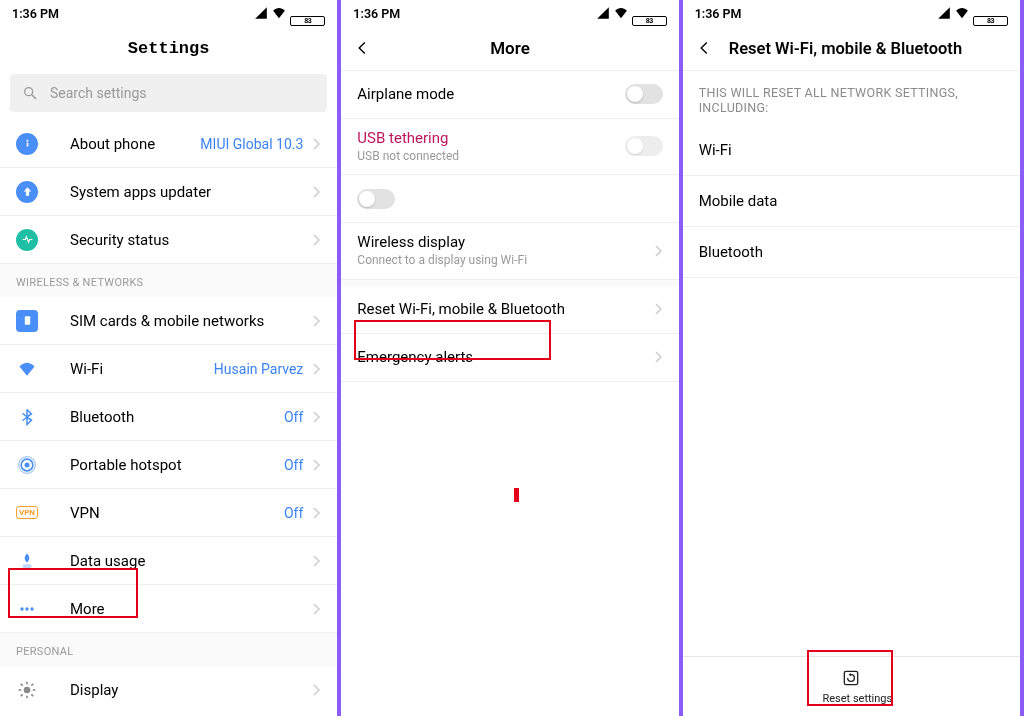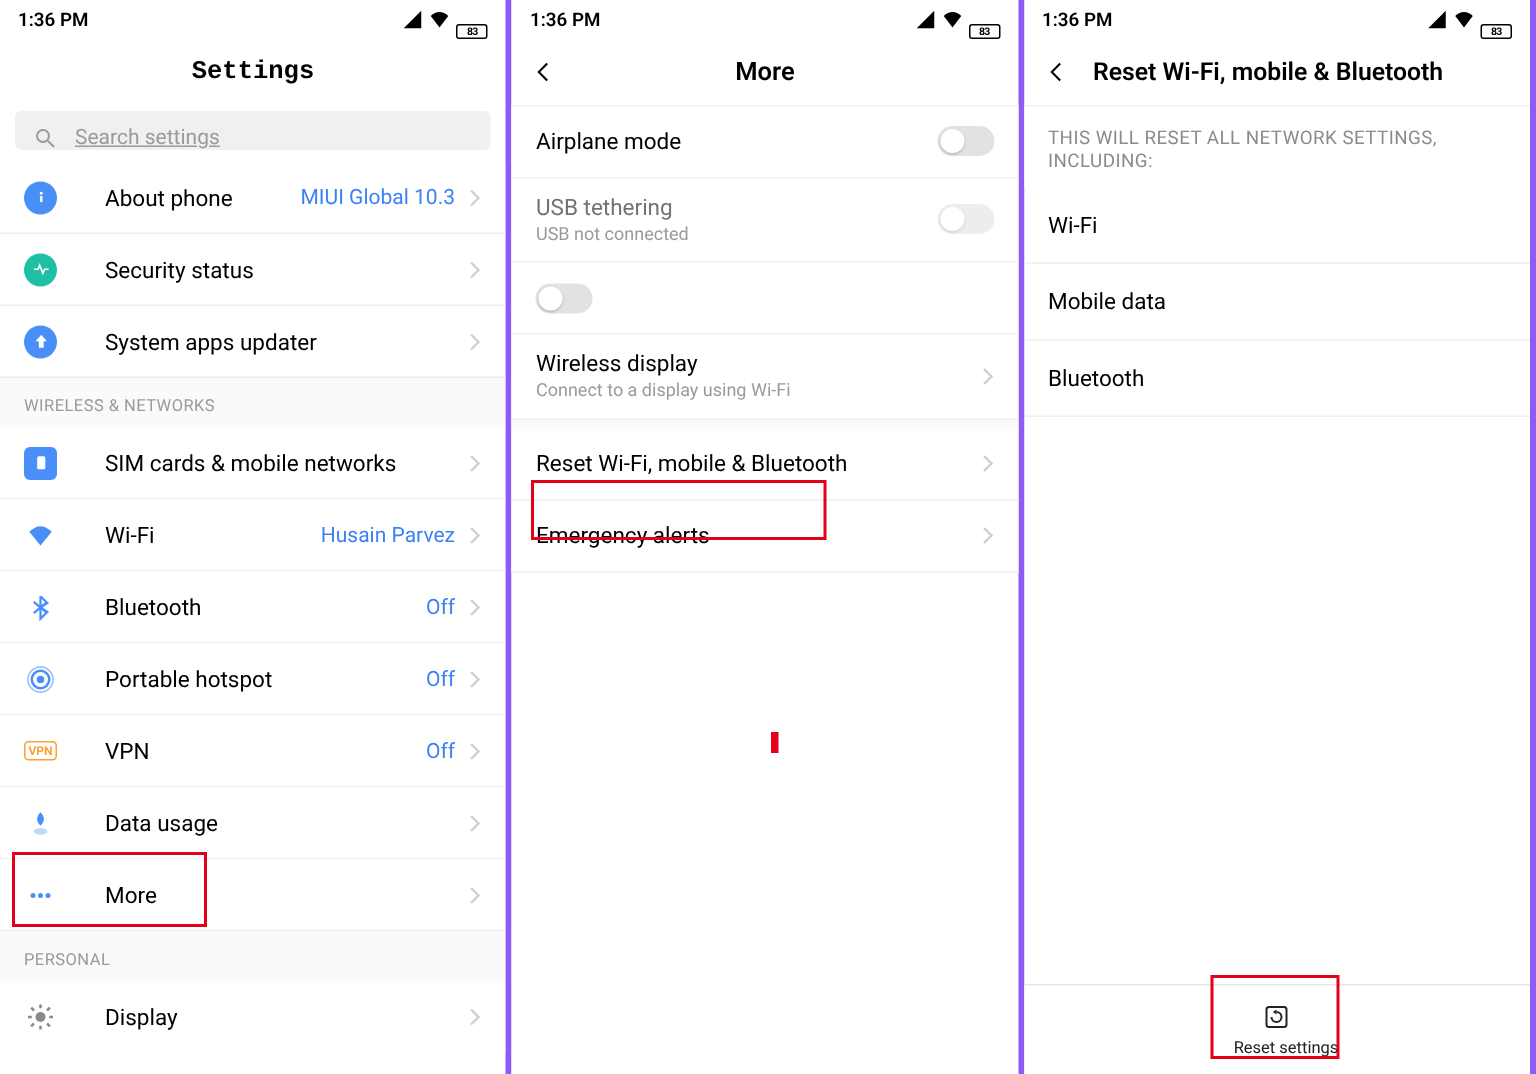--- a/index.html
+++ b/index.html
@@ -28,21 +28,21 @@
     display: flex;
     align-items: center;
     padding: 0 12px;
     font-size: 12.5px;
     font-weight: 600;
   }
   .status-time { flex: 1; }
   .status-icons { display: flex; gap: 4px; align-items: center; }
   .status-icons svg { width: 14px; height: 14px; }
   .batt-box {
-    width: 21px; height: 10px; border: 1.2px solid #000; border-radius: 2px;
+    width: 35px; height: 10px; border: 1.2px solid #000; border-radius: 2px;
     display: flex; align-items: center; justify-content: center;
     font-size: 7px; font-weight: 700; letter-spacing: -0.5px; margin-top: 16px;
   }
 
   
   .header {
     height: 44px;
     display: flex;
     align-items: center;
     padding: 0 14px;
@@ -56,28 +56,27 @@
   }
   .header-title.center { text-align: center; }
   .panel1 .header { justify-content: center; font-family: Liberation Mono, monospace; }
   .panel1 .header-title { flex: 0 0 auto; }
 
   
   .search {
     margin: 4px 10px 8px;
     background: #f0f0f0;
     border-radius: 4px;
-    height: 26px;
+    height: 38px;
     display: flex;
-    align-items: flex-end;
+    align-items: center;
     padding: 0 12px;
     gap: 12px;
     color: #9a9a9a;
     font-size: 14px;
-    text-decoration: underline;
   }
 
   
   .section-label {
     font-size: 11px;
     color: #9a9a9a;
     letter-spacing: 0.3px;
     padding: 12px 16px 8px;
     background: #fafafa;
   }
@@ -93,21 +92,21 @@
     gap: 32px;
     background: #fff;
   }
   .row.nb { border-bottom: none; }
   .row .icon-slot {
     width: 22px; height: 22px; display:flex; align-items:center; justify-content:center;
     flex-shrink: 0;
   }
   .row .texts { flex: 1; display:flex; flex-direction:column; gap:2px; min-width:0; }
   .row .title { font-size: 15px; color:#000; }
-  .row .title.disabled { color:#737373; }
+  .row .title.disabled { color:#be185d; }
   .row .sub { font-size: 12px; color:#9a9a9a; line-height:1.3; }
   .row .trailing { display:flex; align-items:center; gap:10px; flex-shrink:0; }
   .row .value { font-size: 14px; color:#3b82f6; }
   .chev { color:#cfcfcf; }
 
   
   .toggle {
     width: 38px; height: 20px; border-radius: 10px; background:#e2e2e2; position:relative;
   }
   .toggle::after {
@@ -192,45 +191,45 @@
         </span>
       <span class="trailing">
           <span class="value">MIUI Global 10.3</span>
           <svg class="chev" width="8" height="12" viewBox="0 0 8 12">
             <path d="M1 1 L6 6 L1 11" stroke="currentColor" stroke-width="1.6" fill="none"></path>
           </svg>
         </span>
     </div>
     <div class="row">
       <span class="icon-slot">
+          <span class="iconc" style="background:#4a8ff7">
+            <svg viewBox="0 0 24 24">
+              <path d="M12 4 L19 12 H15 V20 H9 V12 H5 Z" fill="#fff"></path>
+            </svg>
+          </span>
+        </span>
+      <span class="texts">
+          <span class="title">System apps updater</span>
+        </span>
+      <span class="trailing">
+          <svg class="chev" width="8" height="12" viewBox="0 0 8 12">
+            <path d="M1 1 L6 6 L1 11" stroke="currentColor" stroke-width="1.6" fill="none"></path>
+          </svg>
+        </span>
+    </div>
+    <div class="row">
+      <span class="icon-slot">
           <span class="iconc" style="background:#1fbfa6">
             <svg viewBox="0 0 24 24">
               <path d="M3 12 H8 L10 7 L14 17 L16 12 H21" stroke="#fff" stroke-width="2" fill="none"></path>
             </svg>
           </span>
         </span>
       <span class="texts">
           <span class="title">Security status</span>
-        </span>
-      <span class="trailing">
-          <svg class="chev" width="8" height="12" viewBox="0 0 8 12">
-            <path d="M1 1 L6 6 L1 11" stroke="currentColor" stroke-width="1.6" fill="none"></path>
-          </svg>
-        </span>
-    </div>
-    <div class="row">
-      <span class="icon-slot">
-          <span class="iconc" style="background:#4a8ff7">
-            <svg viewBox="0 0 24 24">
-              <path d="M12 4 L19 12 H15 V20 H9 V12 H5 Z" fill="#fff"></path>
-            </svg>
-          </span>
-        </span>
-      <span class="texts">
-          <span class="title">System apps updater</span>
         </span>
       <span class="trailing">
           <svg class="chev" width="8" height="12" viewBox="0 0 8 12">
             <path d="M1 1 L6 6 L1 11" stroke="currentColor" stroke-width="1.6" fill="none"></path>
           </svg>
         </span>
     </div>
 
     <div class="section-label">WIRELESS &amp; NETWORKS</div>
 

